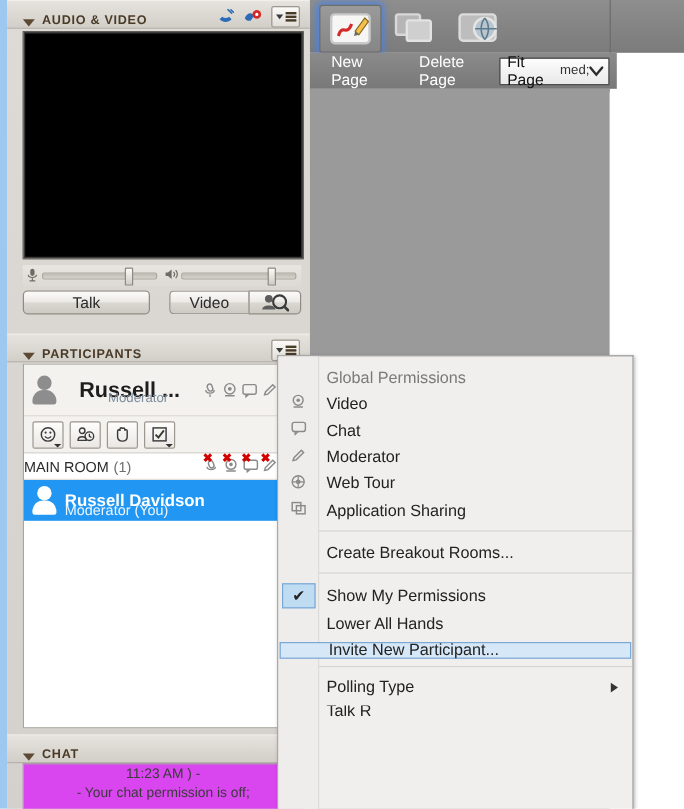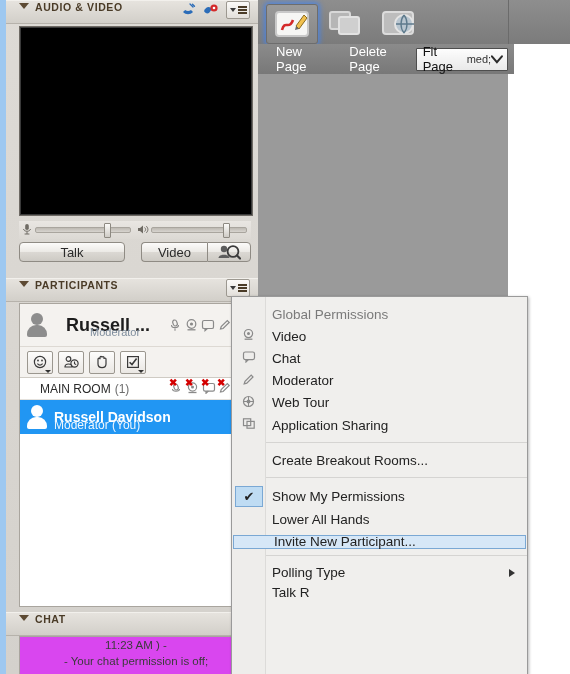--- a/index.html
+++ b/index.html
@@ -16,21 +16,21 @@
 
   
   .left-col{position:absolute;left:6px;top:0;width:252px;height:674px;background:#d8d5d0;}
   .left-col-inner{position:absolute;left:0;top:0;width:252px;height:674px;
      background:linear-gradient(180deg,#dedbd6 0%,#d4d1cc 100%);}
 
   .panel-header{
     position:absolute;left:0;width:252px;height:22px;
     background:linear-gradient(180deg,#e6e3de 0%,#d2cfc9 100%);
     border-top:1px solid #f2f0ec;border-bottom:1px solid #b6b2ab;
-    display:flex;align-items:flex-start;
+    display:flex;align-items:flex-end;
   }
   .disclosure{width:9px;height:9px;margin-left:13px;margin-right:7px;position:relative;}
   .disclosure:after{
     content:"";position:absolute;left:0;top:2px;
     border-left:5px solid transparent;border-right:5px solid transparent;
     border-top:6px solid #5d4a33;
   }
   .panel-title{
     font-size:10.5px;letter-spacing:.6px;color:#4a3b27;font-weight:bold;
     font-family:"Liberation Sans",sans-serif;
@@ -92,21 +92,21 @@
       font-size:12px;color:#8a8a8a;}
 
   .tool-row{height:30px;background:#f4f2ef;display:flex;align-items:center;
       padding-left:7px;gap:5px;border-bottom:1px solid #cfcbc4;}
   .tool-btn{width:24px;height:21px;border:1px solid #9b978f;border-radius:2px;
       background:linear-gradient(180deg,#fdfdfc,#eae7e3);
       display:flex;align-items:center;justify-content:center;font-size:12px;color:#3a3a3a;position:relative;}
   .tool-btn .mini-tri{position:absolute;right:1px;bottom:0px;
       border-left:3px solid transparent;border-right:3px solid transparent;border-top:3px solid #333;}
 
-  .room-row{height:21px;display:flex;align-items:center;padding-left:20px;background:#ffffff;
+  .room-row{height:21px;display:flex;align-items:center;padding-left:0;background:#ffffff;
       border-bottom:1px solid #e4e1dc;}
   .room-label{font-size:12px;color:#2a2a2a;}
   .room-count{font-size:12px;color:#6d6d6d;margin-left:4px;}
   .room-icons{margin-left:auto;display:flex;gap:2px;padding-right:4px;font-size:12px;}
   .xicon{position:relative;color:#8a8a8a;font-size:12px;line-height:1;}
   .xicon .x{position:absolute;left:-1px;top:-3px;color:#d40000;font-size:10px;font-weight:bold;}
 
   .sel-row{height:34px;background:#2196f3;display:flex;align-items:center;padding-left:6px;position:relative;}
   .sel-name{font-size:14px;font-weight:bold;color:#ffffff;}
   .sel-role{font-size:12px;color:#eef6fd;position:absolute;left:34px;top:18px;}

